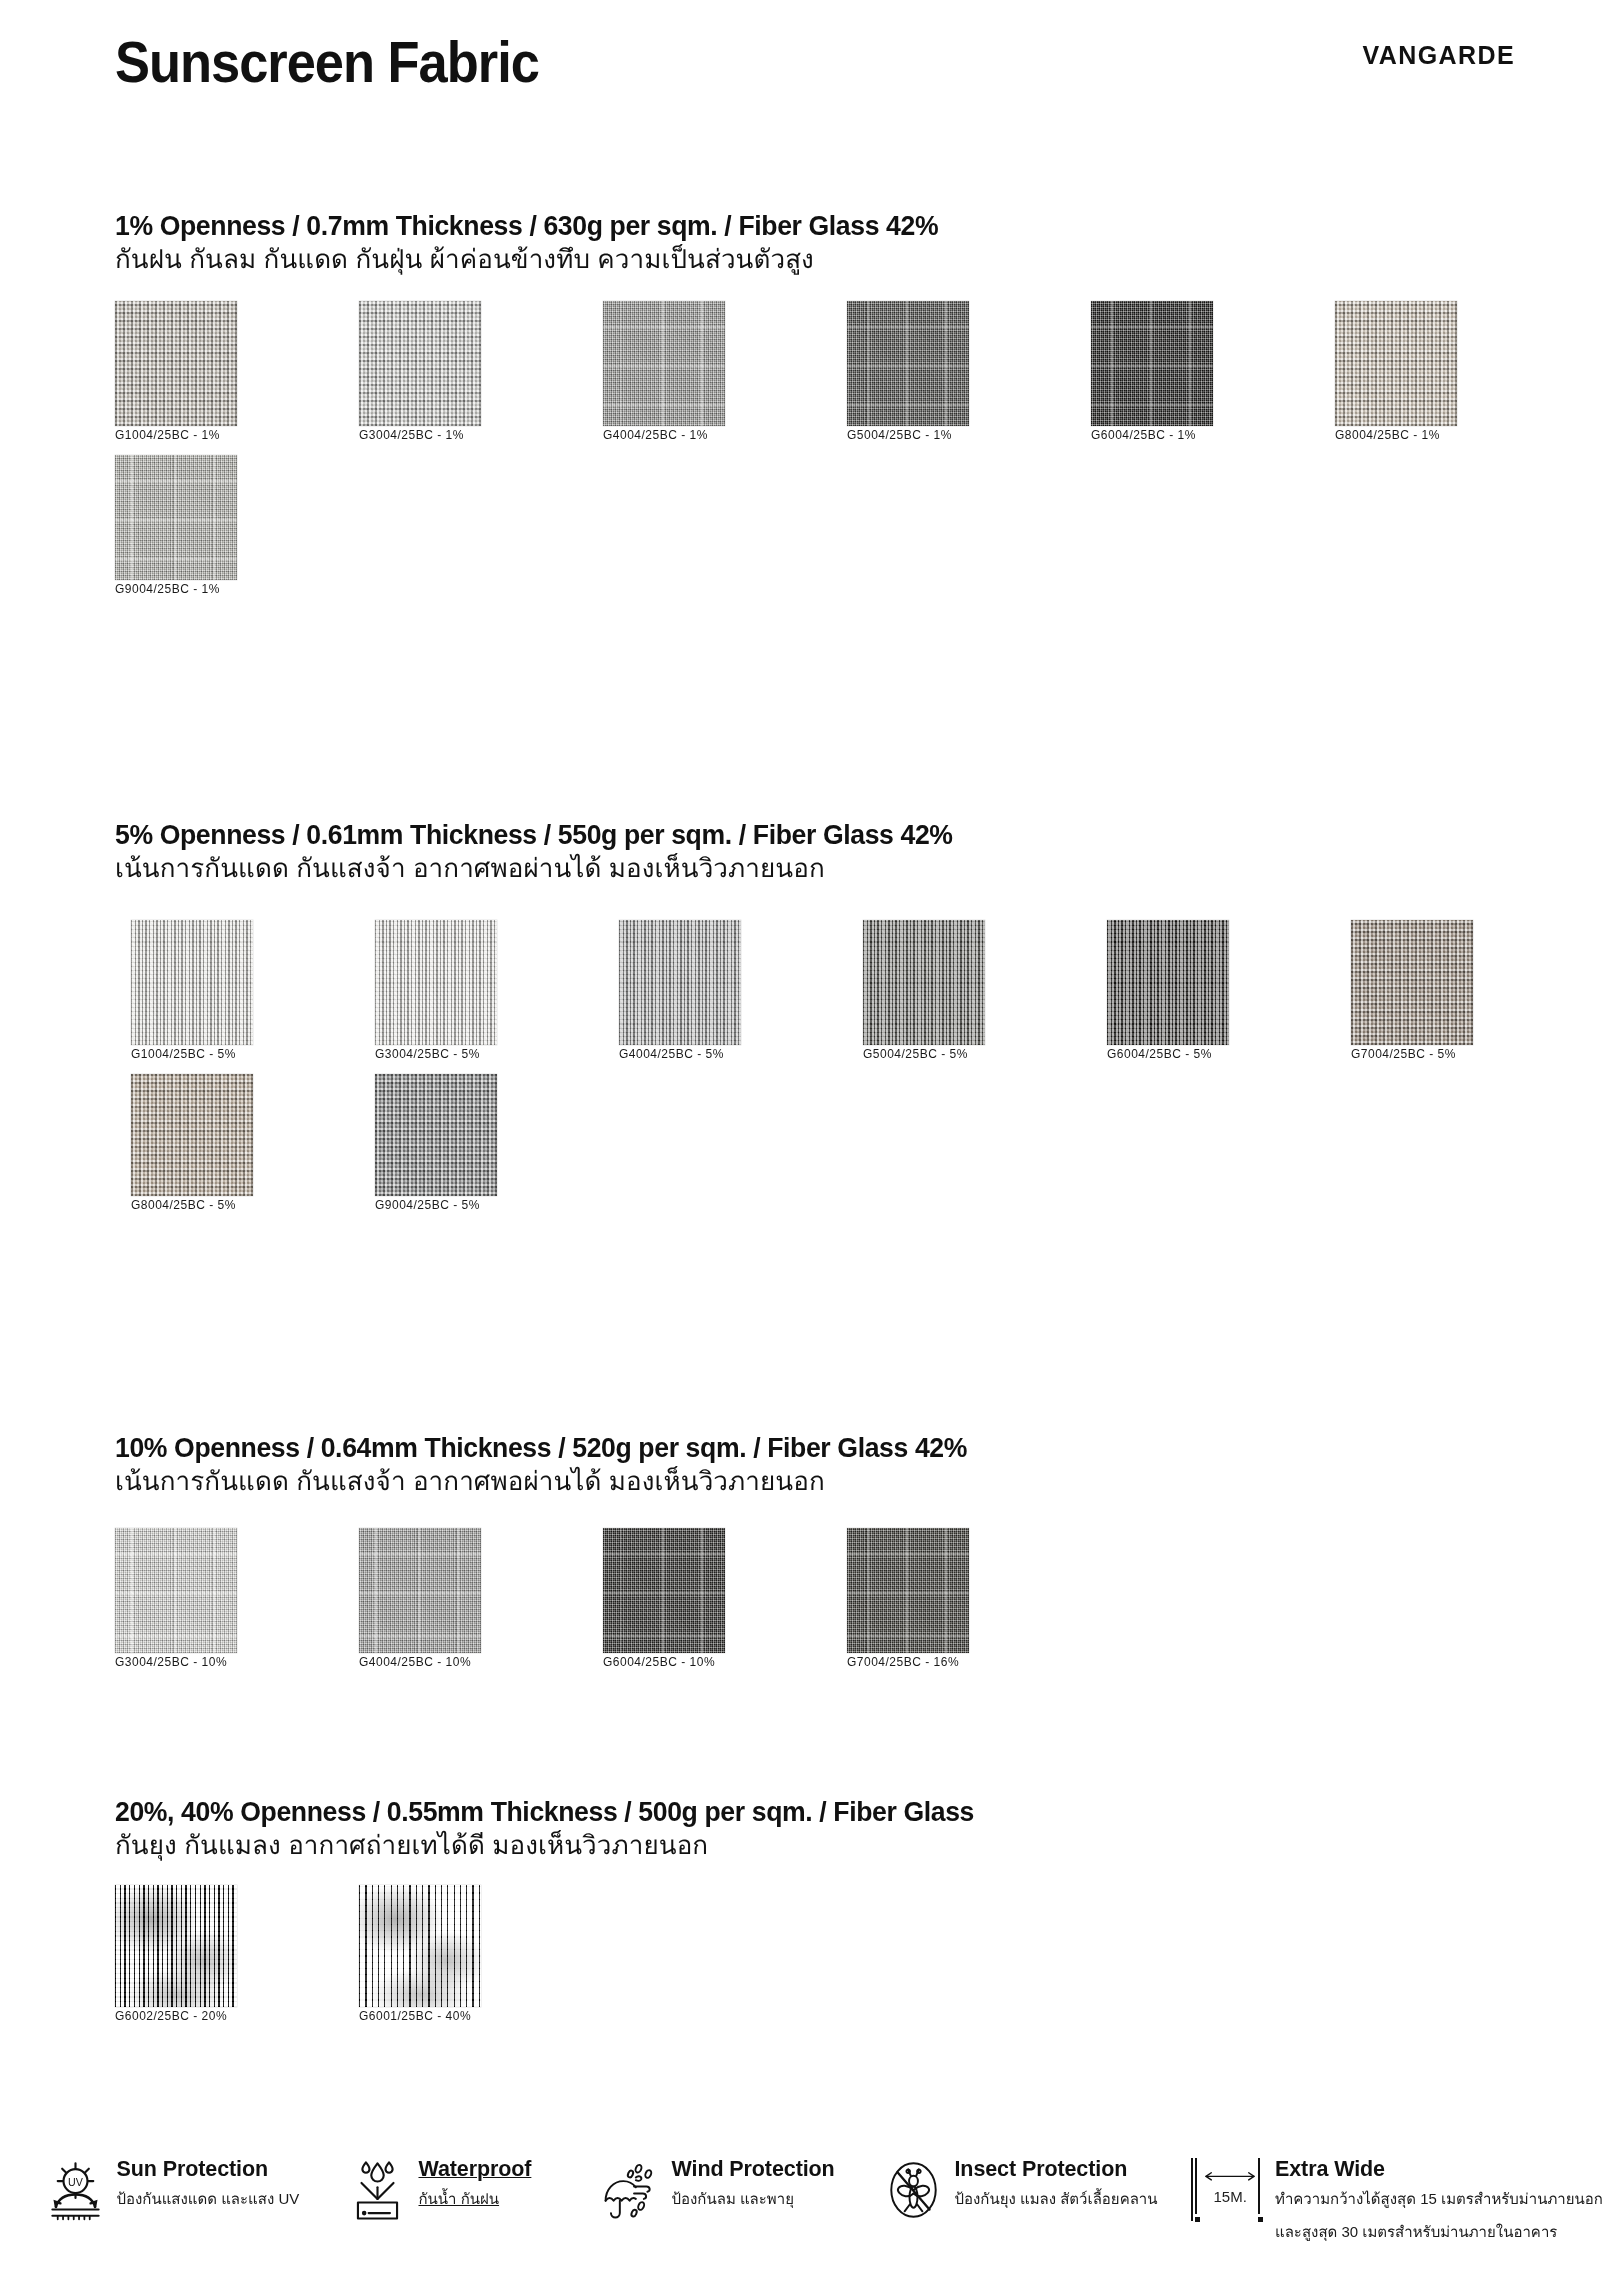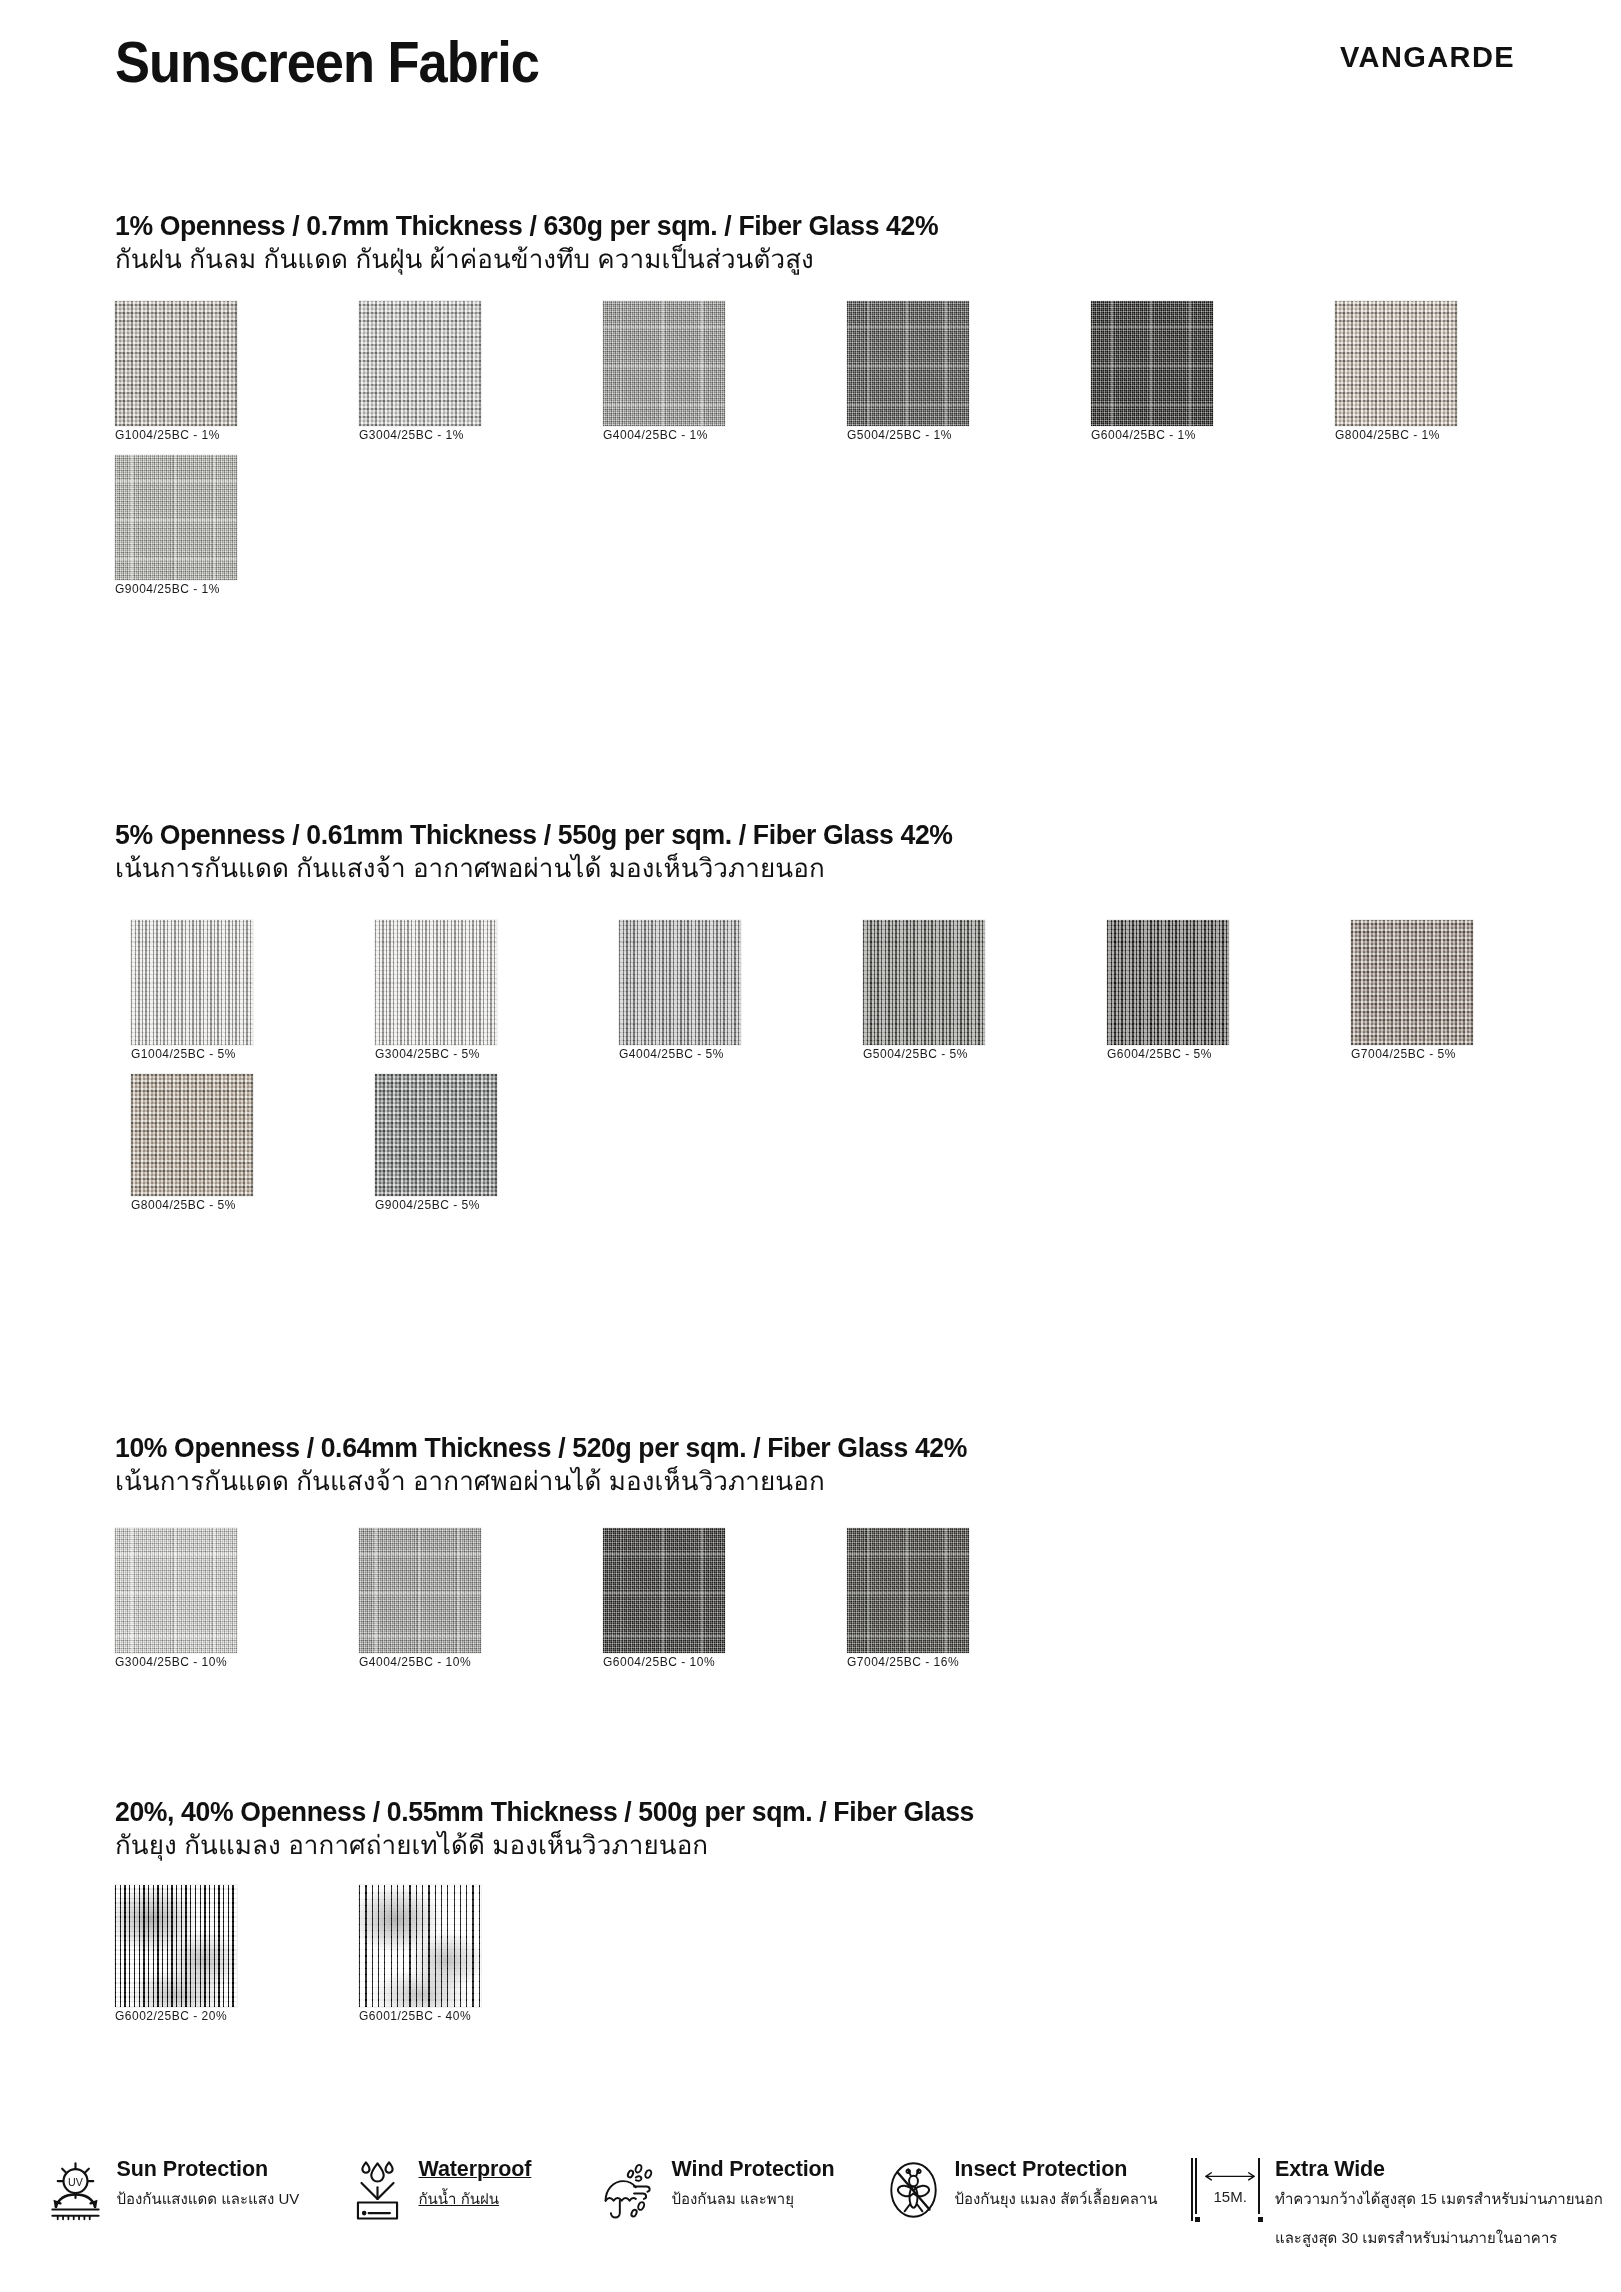--- a/index.html
+++ b/index.html
@@ -17,21 +17,21 @@
   
   .header{position:absolute;left:0;top:0;width:1621px;height:161px;}
   .title{
     position:absolute;left:115px;top:34px;
     font-size:57px;font-weight:800;letter-spacing:-1.1px;
     line-height:1;white-space:nowrap;
     transform:scaleX(.92);transform-origin:left center;
   }
   .brand{
     position:absolute;right:106px;top:43px;
-    font-size:29px;font-weight:800;letter-spacing:1.4px;
+    font-size:25px;font-weight:800;letter-spacing:1.4px;
     line-height:1;white-space:nowrap;
   }
 
   
   .section{position:absolute;left:0;width:1621px;}
   .sec-title{
     position:absolute;left:115px;top:0;
     font-size:28px;font-weight:800;letter-spacing:-0.4px;
     line-height:1.05;white-space:nowrap;
     transform:scaleX(.95);transform-origin:left center;
@@ -293,19 +293,19 @@
         <path d="M8 2L2 6l6 4"></path>
         <path d="M50 2l6 4-6 4"></path>
       </svg>
       <span class="m-label">15M.</span>
     </div>
 
     <div class="feat" style="left:1275px;top:12.5px;">
       <span class="txt">
         <span class="ft-title">Extra Wide</span>
         <span class="ft-sub" style="display:block">ทำความกว้างได้สูงสุด 15 เมตรสำหรับม่านภายนอก</span>
-        <span class="ft-sub" style="display:block;margin-top:19px">และสูงสุด 30 เมตรสำหรับม่านภายในอาคาร</span>
+        <span class="ft-sub" style="display:block;margin-top:13px">และสูงสุด 30 เมตรสำหรับม่านภายในอาคาร</span>
       </span>
     </div>
   </div>
 
 </div>
 
 
 </body></html>

